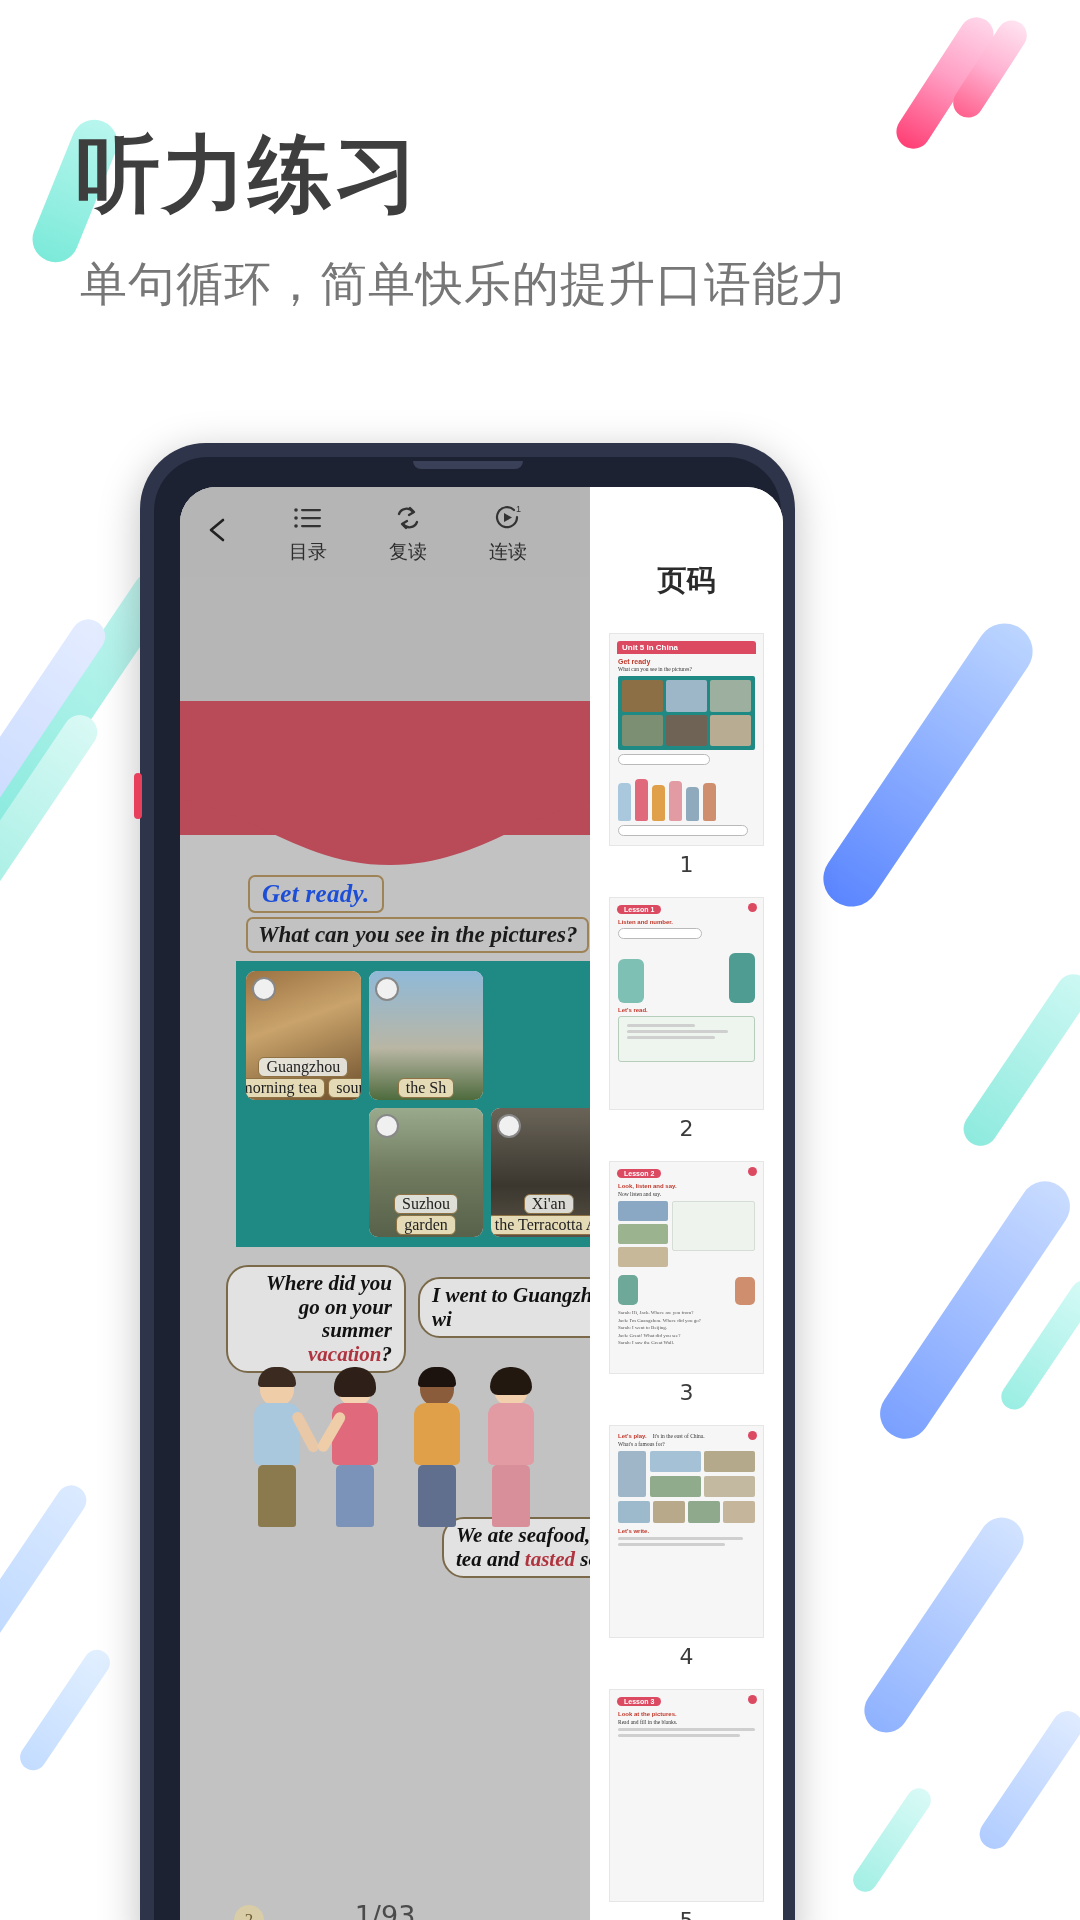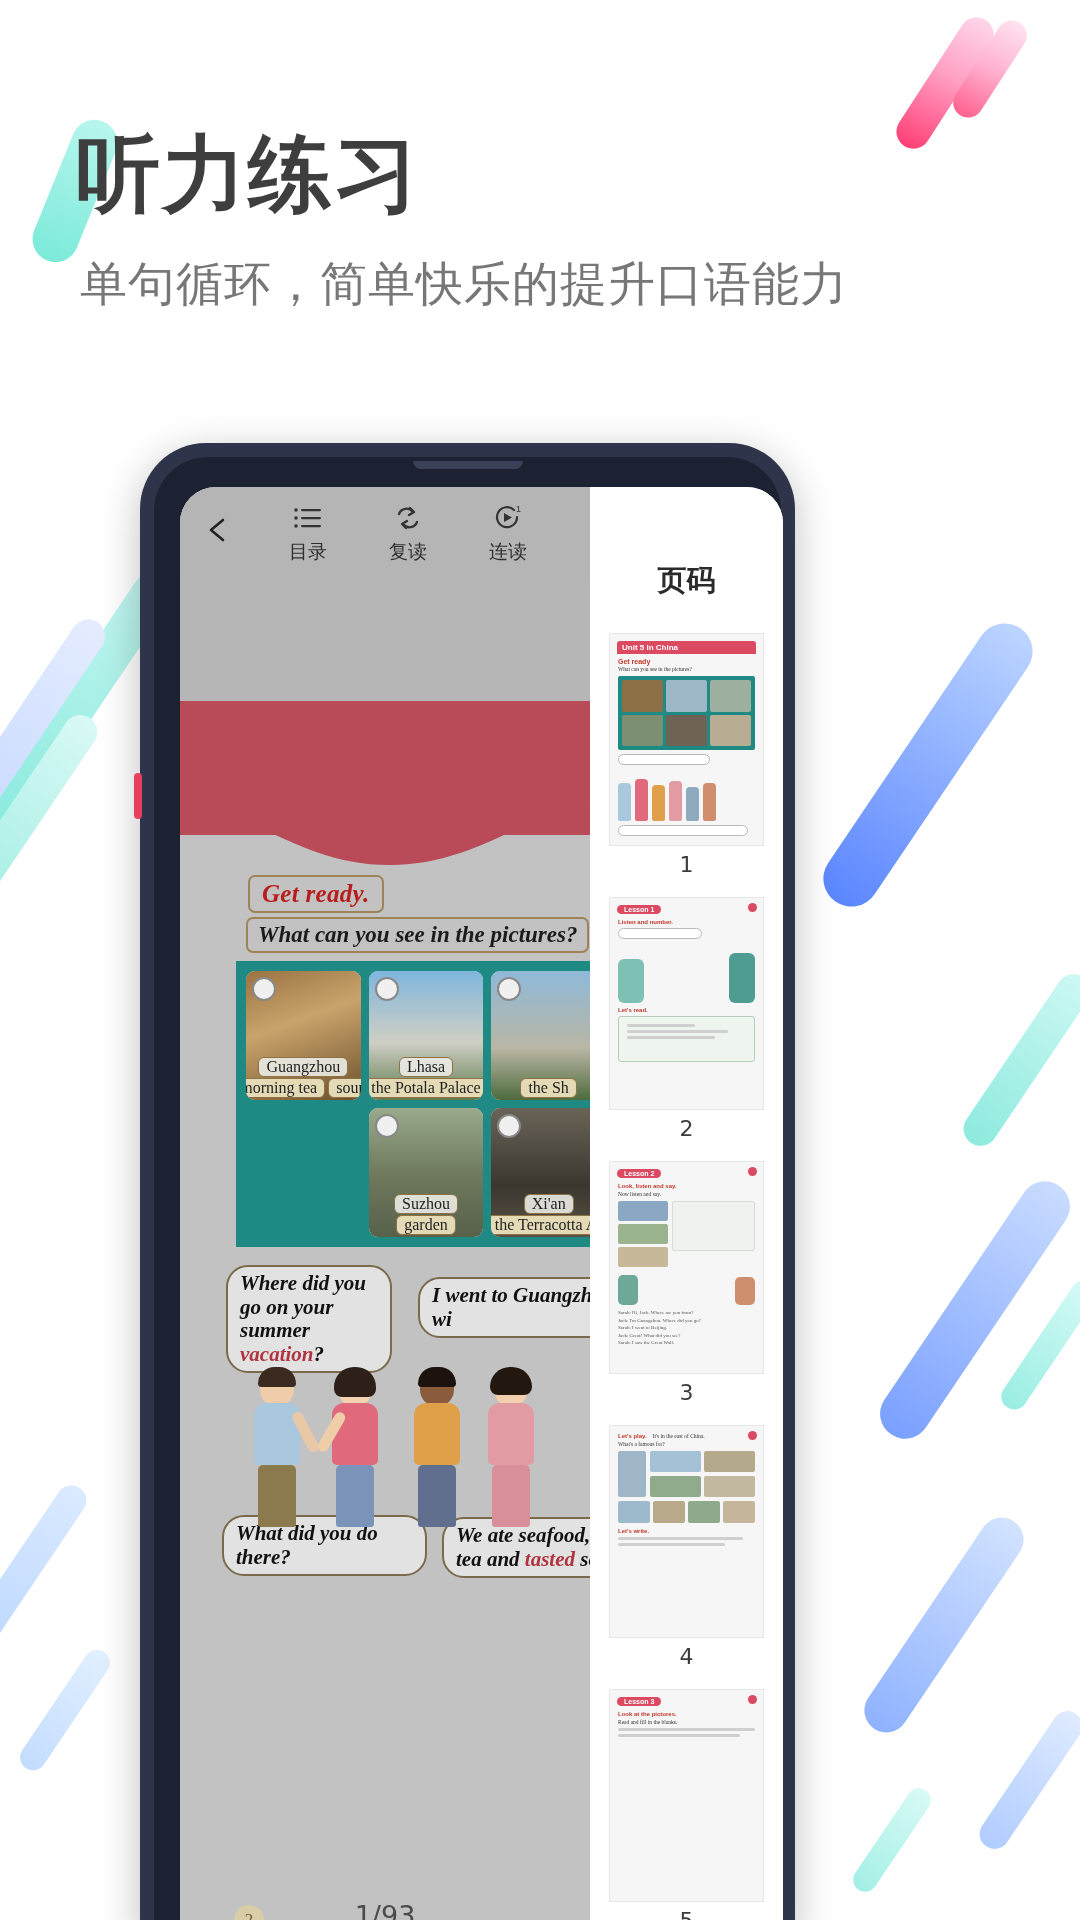--- a/index.html
+++ b/index.html
@@ -99,21 +99,21 @@
   .page-gap { position: absolute; top: 0; left: 0; width: 410px; height: 124px; background: #b6b6b6; }
   .banner { position: absolute; top: 124px; left: 0; width: 410px; height: 134px; background: #b94a58; }
   .banner-curve { position: absolute; top: 210px; left: -40px; width: 500px; height: 130px; }
   .banner-curve svg { display: block; }
   .unit-title { position: absolute; top: 152px; left: 60px; display: flex; gap: 7px; z-index: 3; }
   .unit-box { border: 2px solid #9d7a4e; border-radius: 7px; padding: 5px 11px;
     color: #d9d9d9; font-weight: 700; font-size: 30px; letter-spacing: .5px;
     font-family: "Liberation Sans",sans-serif; }
 
   .getready { position: absolute; top: 298px; left: 68px; border: 2px solid #9d8355;
-     border-radius: 7px; padding: 3px 12px; color: #b91c1c; font-weight: 700; font-size: 25px;
+     border-radius: 7px; padding: 3px 12px; color: #1d4ed8; font-weight: 700; font-size: 25px;
      font-family: "Liberation Serif",serif; font-style: italic; letter-spacing:.3px; }
   .whatcan { position: absolute; top: 340px; left: 66px; border: 2px solid #9d8355;
      border-radius: 7px; padding: 3px 10px; color: #1b1b1b; font-weight: 700; font-size: 23px;
      font-family: "Liberation Serif",serif; font-style: italic; }
 
   .photoframe { position: absolute; top: 384px; left: 56px; width: 380px; height: 286px;
      background: #ded0a8; }
   .photogrid { width: 100%; height: 100%; background: #1f8a84; padding: 10px;
      display: grid; grid-template-columns: repeat(3,1fr); grid-template-rows: 1fr 1fr; gap: 8px; }
   .pcard { position: relative; background: #e9e9e9; border-radius: 9px; overflow: hidden;
@@ -132,21 +132,21 @@
   .img-potala { background: linear-gradient(180deg,#7fb6dd 0%,#cfcfc4 55%,#5e7a4e 100%); }
   .img-shi    { background: linear-gradient(180deg,#8fb9d8 0%,#b9b6a4 60%,#4e6b3d 100%); }
   .img-garden { background: linear-gradient(180deg,#9aaa8d 0%,#6f7a5e 50%,#58614a 100%); }
   .img-terra  { background: linear-gradient(180deg,#6a6458 0%,#3b372f 60%,#5a5246 100%); }
 
   .bubble { position: absolute; border: 2px solid #7a6a4a; border-radius: 22px;
      background: #e2e2e2; padding: 5px 12px; color: #111;
      font-family: "Liberation Serif",serif; font-style: italic; font-weight: 700;
      font-size: 21px; line-height: 1.12; }
   .bubble .red { color: #b0343f; }
-  .b1 { top: 688px; left: 46px; width: 166px; }
+  .b1 { top: 688px; left: 46px; width: 180px; text-align: right; }
   .b2 { top: 700px; left: 238px; width: 230px; }
   .b3 { top: 938px; left: 42px; width: 205px; }
   .b4 { top: 940px; left: 262px; width: 230px; }
 
   .kids { position: absolute; top: 760px; left: 56px; width: 360px; height: 190px; }
   .kid { position: absolute; bottom: 0; }
   .kid .head { width: 34px; height: 36px; border-radius: 50% 50% 46% 46%; margin: 0 auto; }
   .kid .hair { position: absolute; top: -3px; left: 50%; transform: translateX(-50%);
      width: 38px; height: 20px; border-radius: 19px 19px 4px 4px; }
   .kid .body { width: 46px; height: 62px; border-radius: 12px 12px 5px 5px; margin: -3px auto 0; }
@@ -294,29 +294,20 @@
                   </div>
                   <div class="plabels">
                     <div class="plab">Guangzhou</div>
                     <div class="prow2">
                       <div class="plab hl">morning tea</div>
                       <div class="plab hl">soup</div>
                     </div>
                   </div>
                 </div>
 
-                <div class="pcard">
-                  <div class="pimg img-potala">
-                    <div class="pbadge"></div>
-                  </div>
-                  <div class="plabels">
-                    <div class="plab">Lhasa</div>
-                    <div class="plab hl">the Potala Palace</div>
-                  </div>
-                </div>
 
                 <div class="pcard">
                   <div class="pimg img-shi">
                     <div class="pbadge"></div>
                   </div>
                   <div class="plabels">
                     <div class="plab hl">the Sh</div>
                   </div>
                 </div>
 
@@ -343,23 +334,20 @@
                 </div>
 
               </div>
             </div>
 
             <div class="bubble b1">
               <span>Where did you go on your summer </span><span class="red">vacation</span><span>?</span>
             </div>
             <div class="bubble b2">
               <span>I went to Guangzhou wi</span>
-            </div>
-            <div class="bubble b3">
-              <span>What did you do there?</span>
             </div>
             <div class="bubble b4">
               <span>We ate seafood, had m tea and </span><span class="red">tasted</span><span> sou</span>
             </div>
 
             <div class="kids">
               <div class="kid" style="left:18px;">
                 <div class="arm" style="left:46px;background:#e9c8a8;transform:rotate(-28deg);"></div>
                 <div class="hair" style="background:#3a2a20;"></div>
                 <div class="head" style="background:#f0cda9;"></div>

